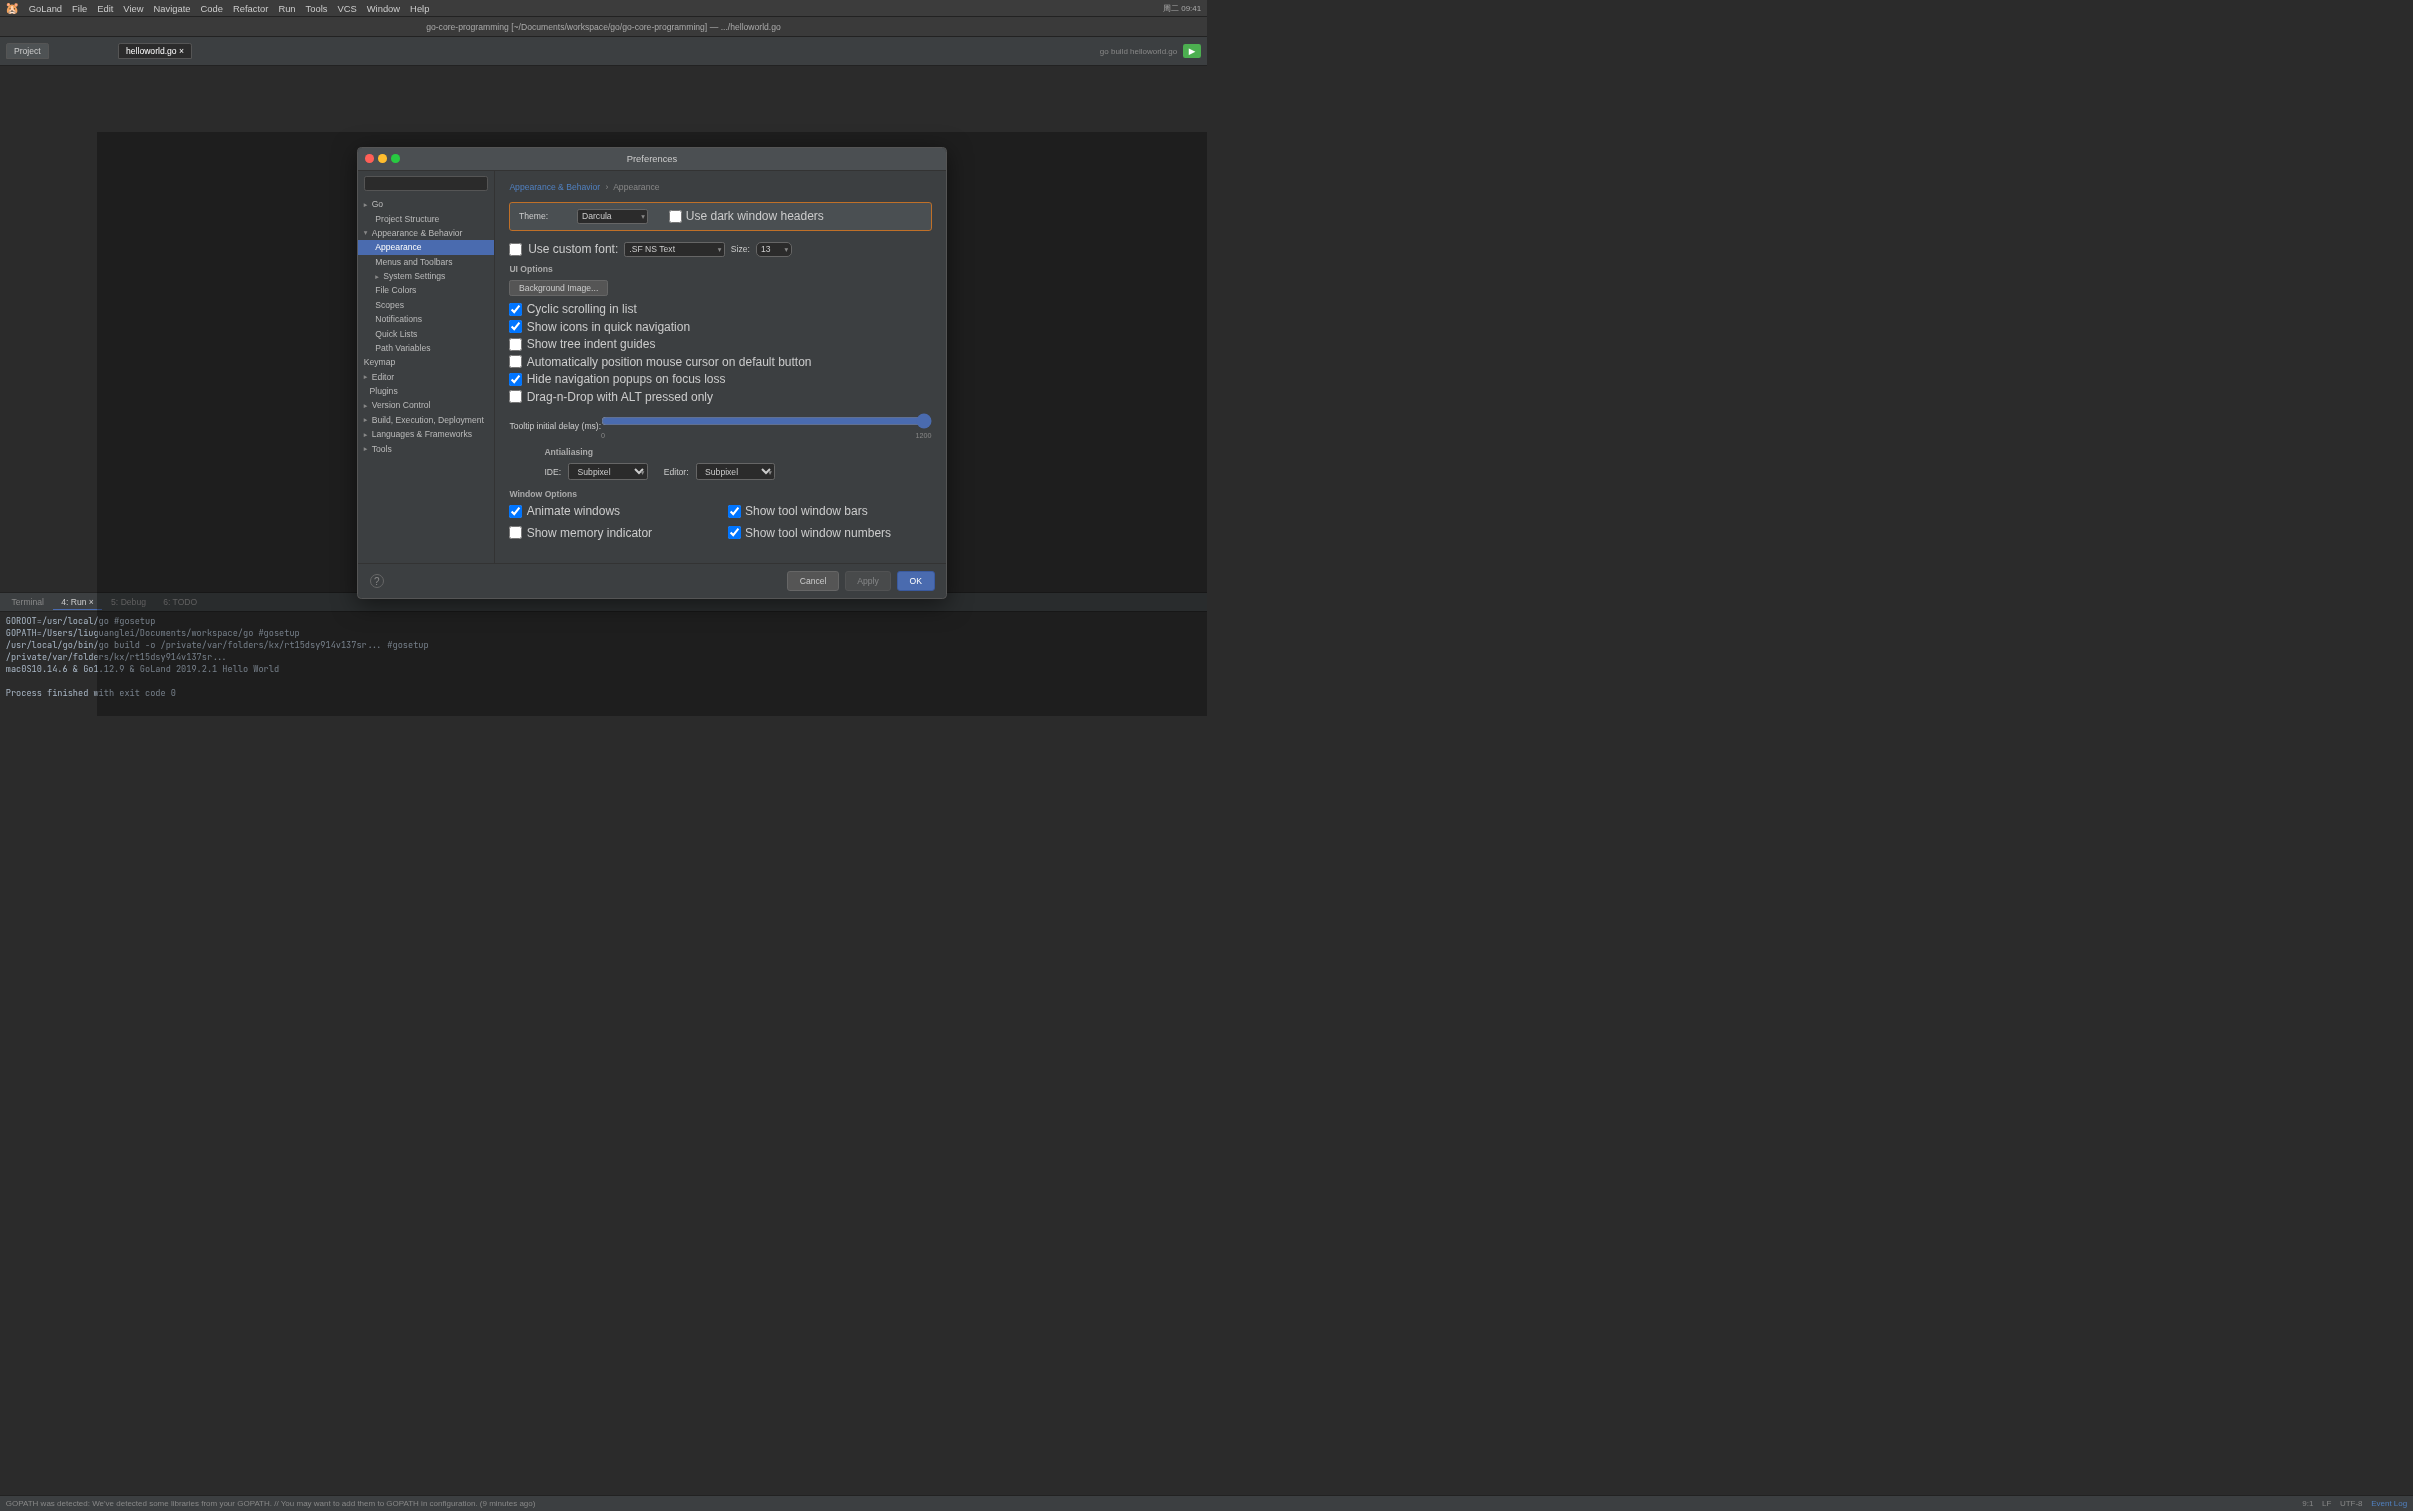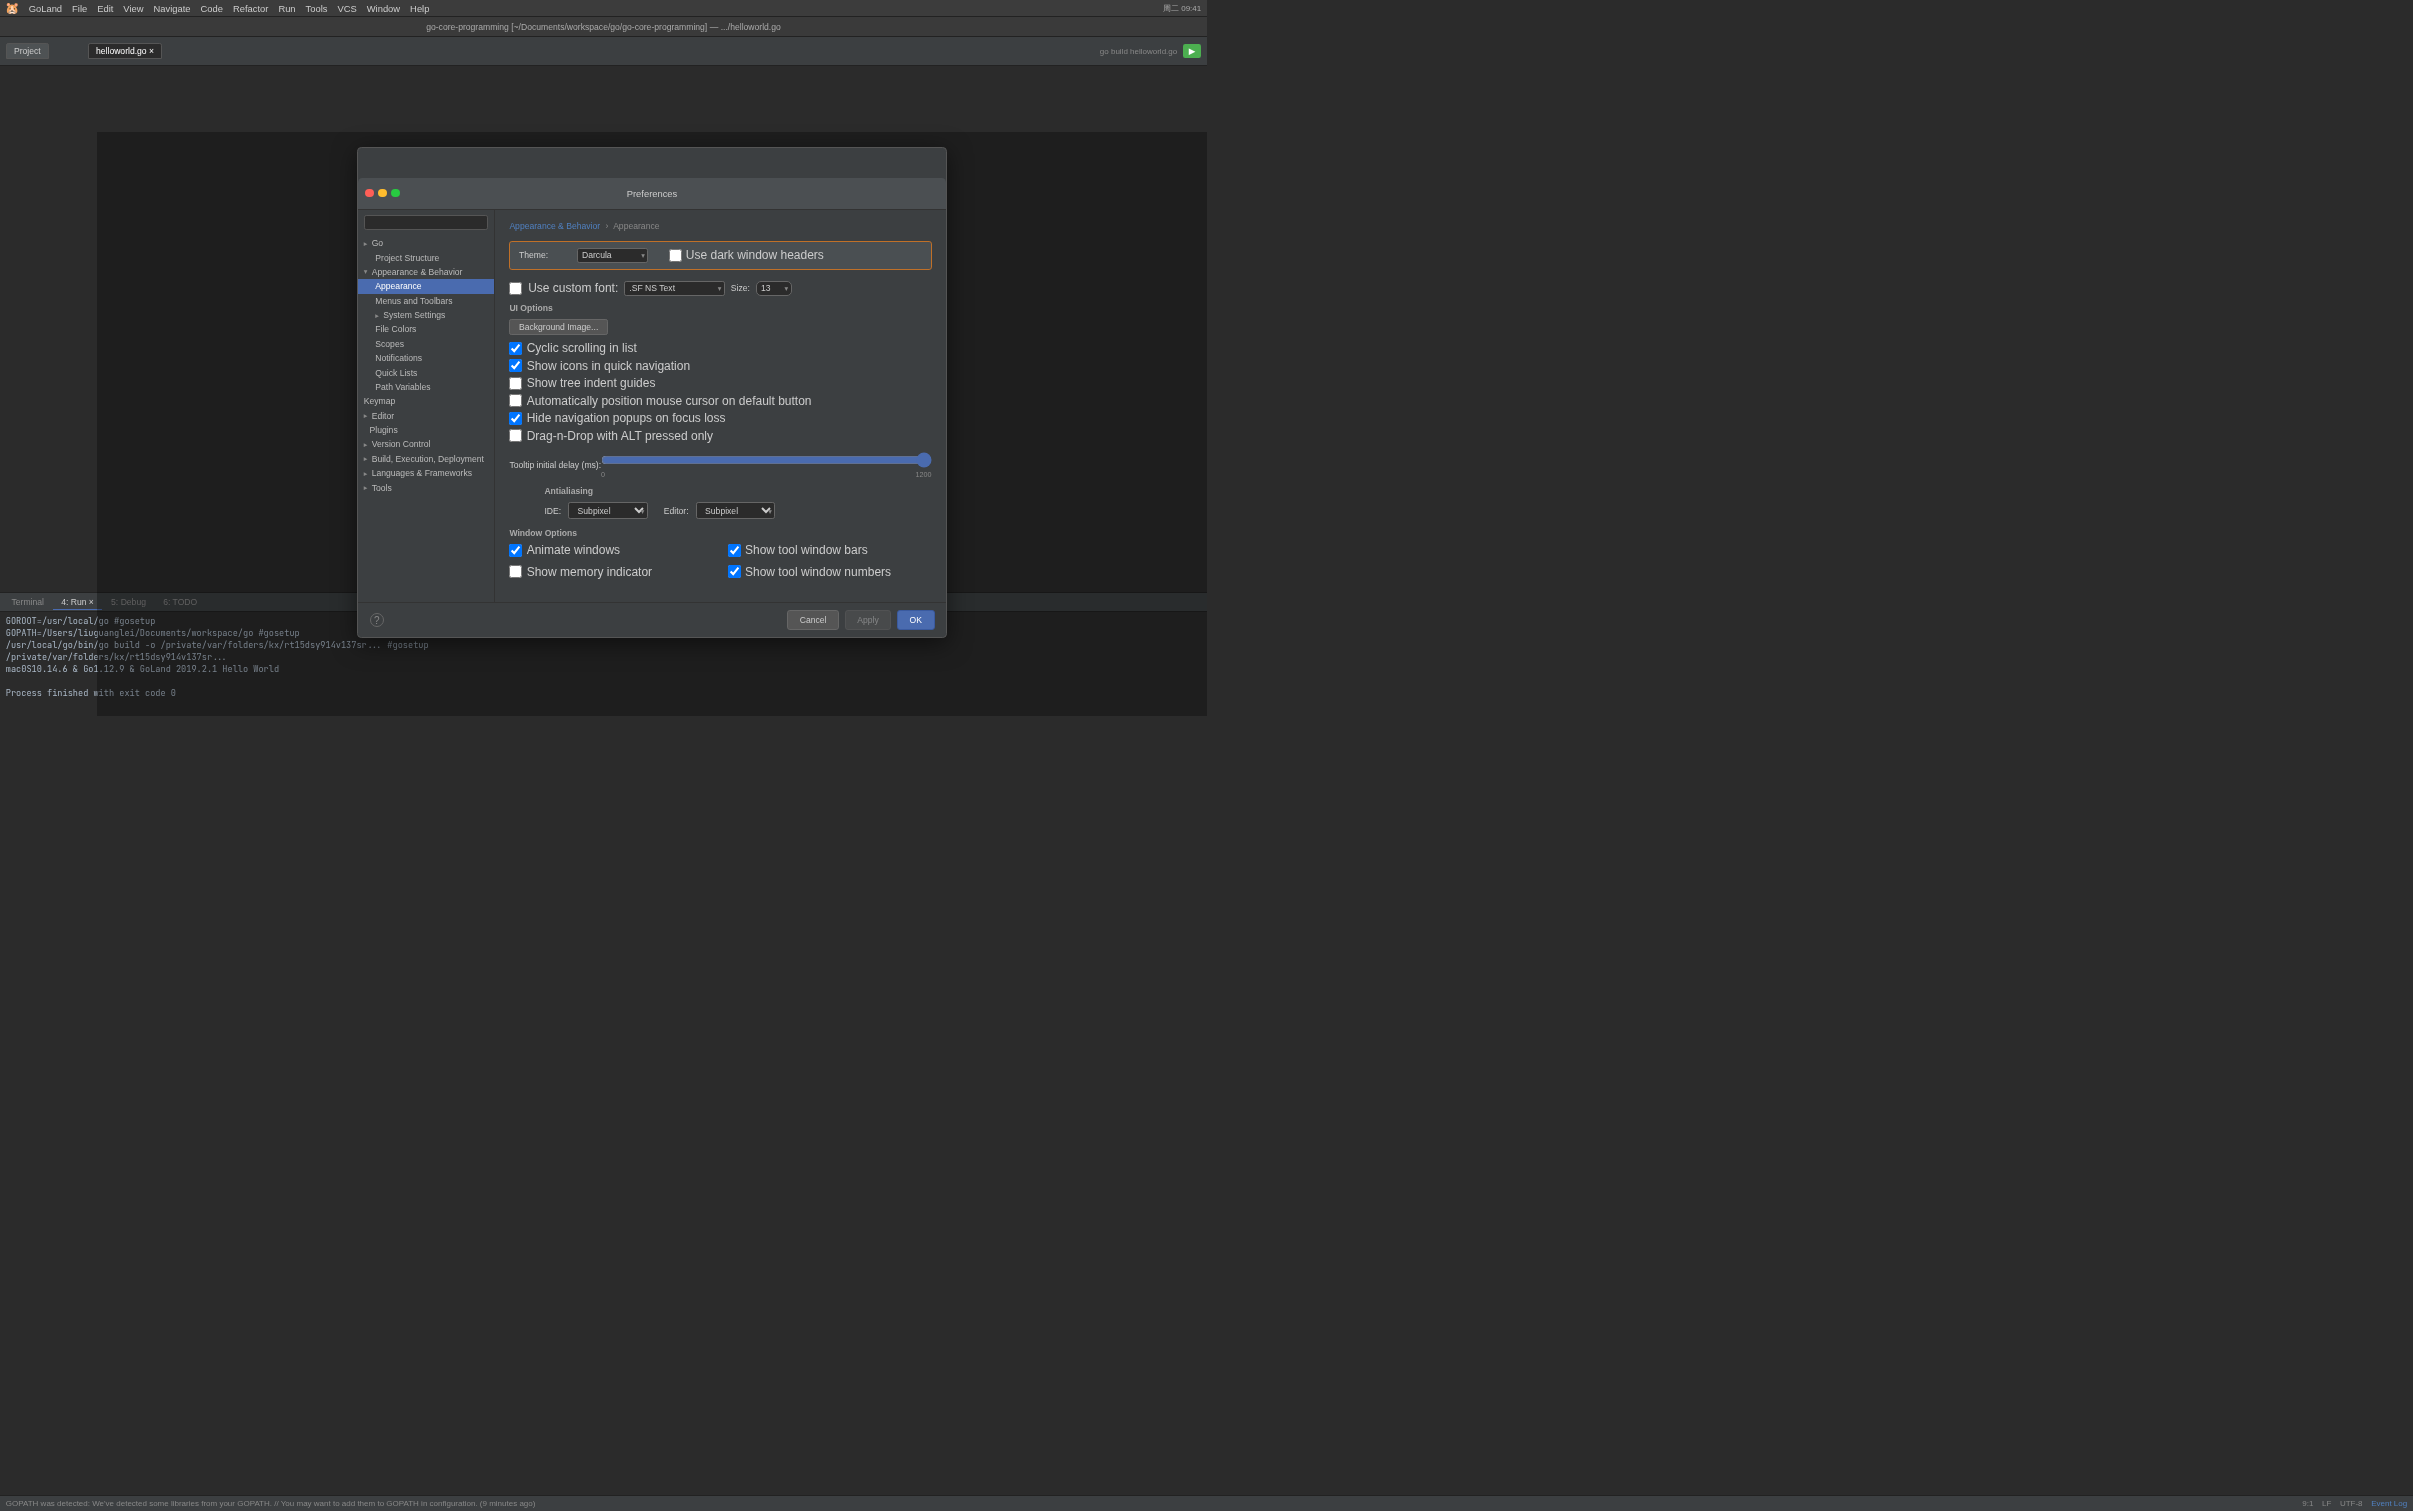--- a/index.html
+++ b/index.html
@@ -127,28 +127,27 @@
       border: 0.7px solid #555;
       border-radius: 4.3px;
       width: 590px;
       min-height: 403px;
       display: flex;
       flex-direction: column;
       box-shadow: 0 5.8px 23px rgba(0,0,0,0.5);
     }
     .dialog-titlebar {
       background: #4b4f52;
-      height: 32px;
+      height: 23px;
       display: flex;
       align-items: center;
       justify-content: center;
       border-radius: 4.3px 4.3px 0 0;
       position: relative;
       border-bottom: 0.7px solid #333;
-      margin-top: 30px;
     }
     .dialog-title {
       font-size: 9.4px;
       color: #cccccc;
       font-weight: 500;
     }
     .dialog-traffic-lights {
       position: absolute;
       left: 7.2px;
       display: flex;
@@ -532,21 +531,21 @@
     <span>周二 09:41</span>
   </div>
 </div>
 
 <div class="titlebar">
   <span>go-core-programming [~/Documents/workspace/go/go-core-programming] — .../helloworld.go</span>
 </div>
 
 <div class="toolbar">
   <div class="toolbar-tab">Project</div>
-  <div style="margin-left: 36px; display: flex; align-items: center; gap: 2.9px;">
+  <div style="margin-left: 66px; display: flex; align-items: center; gap: 2.9px;">
     <div class="toolbar-tab active">helloworld.go ×</div>
   </div>
   <div class="toolbar-right">
     <span style="font-size:8px; color:#888;">go build helloworld.go</span>
     <button class="run-btn">▶</button>
   </div>
 </div>
 
 <div class="main-layout">
 

